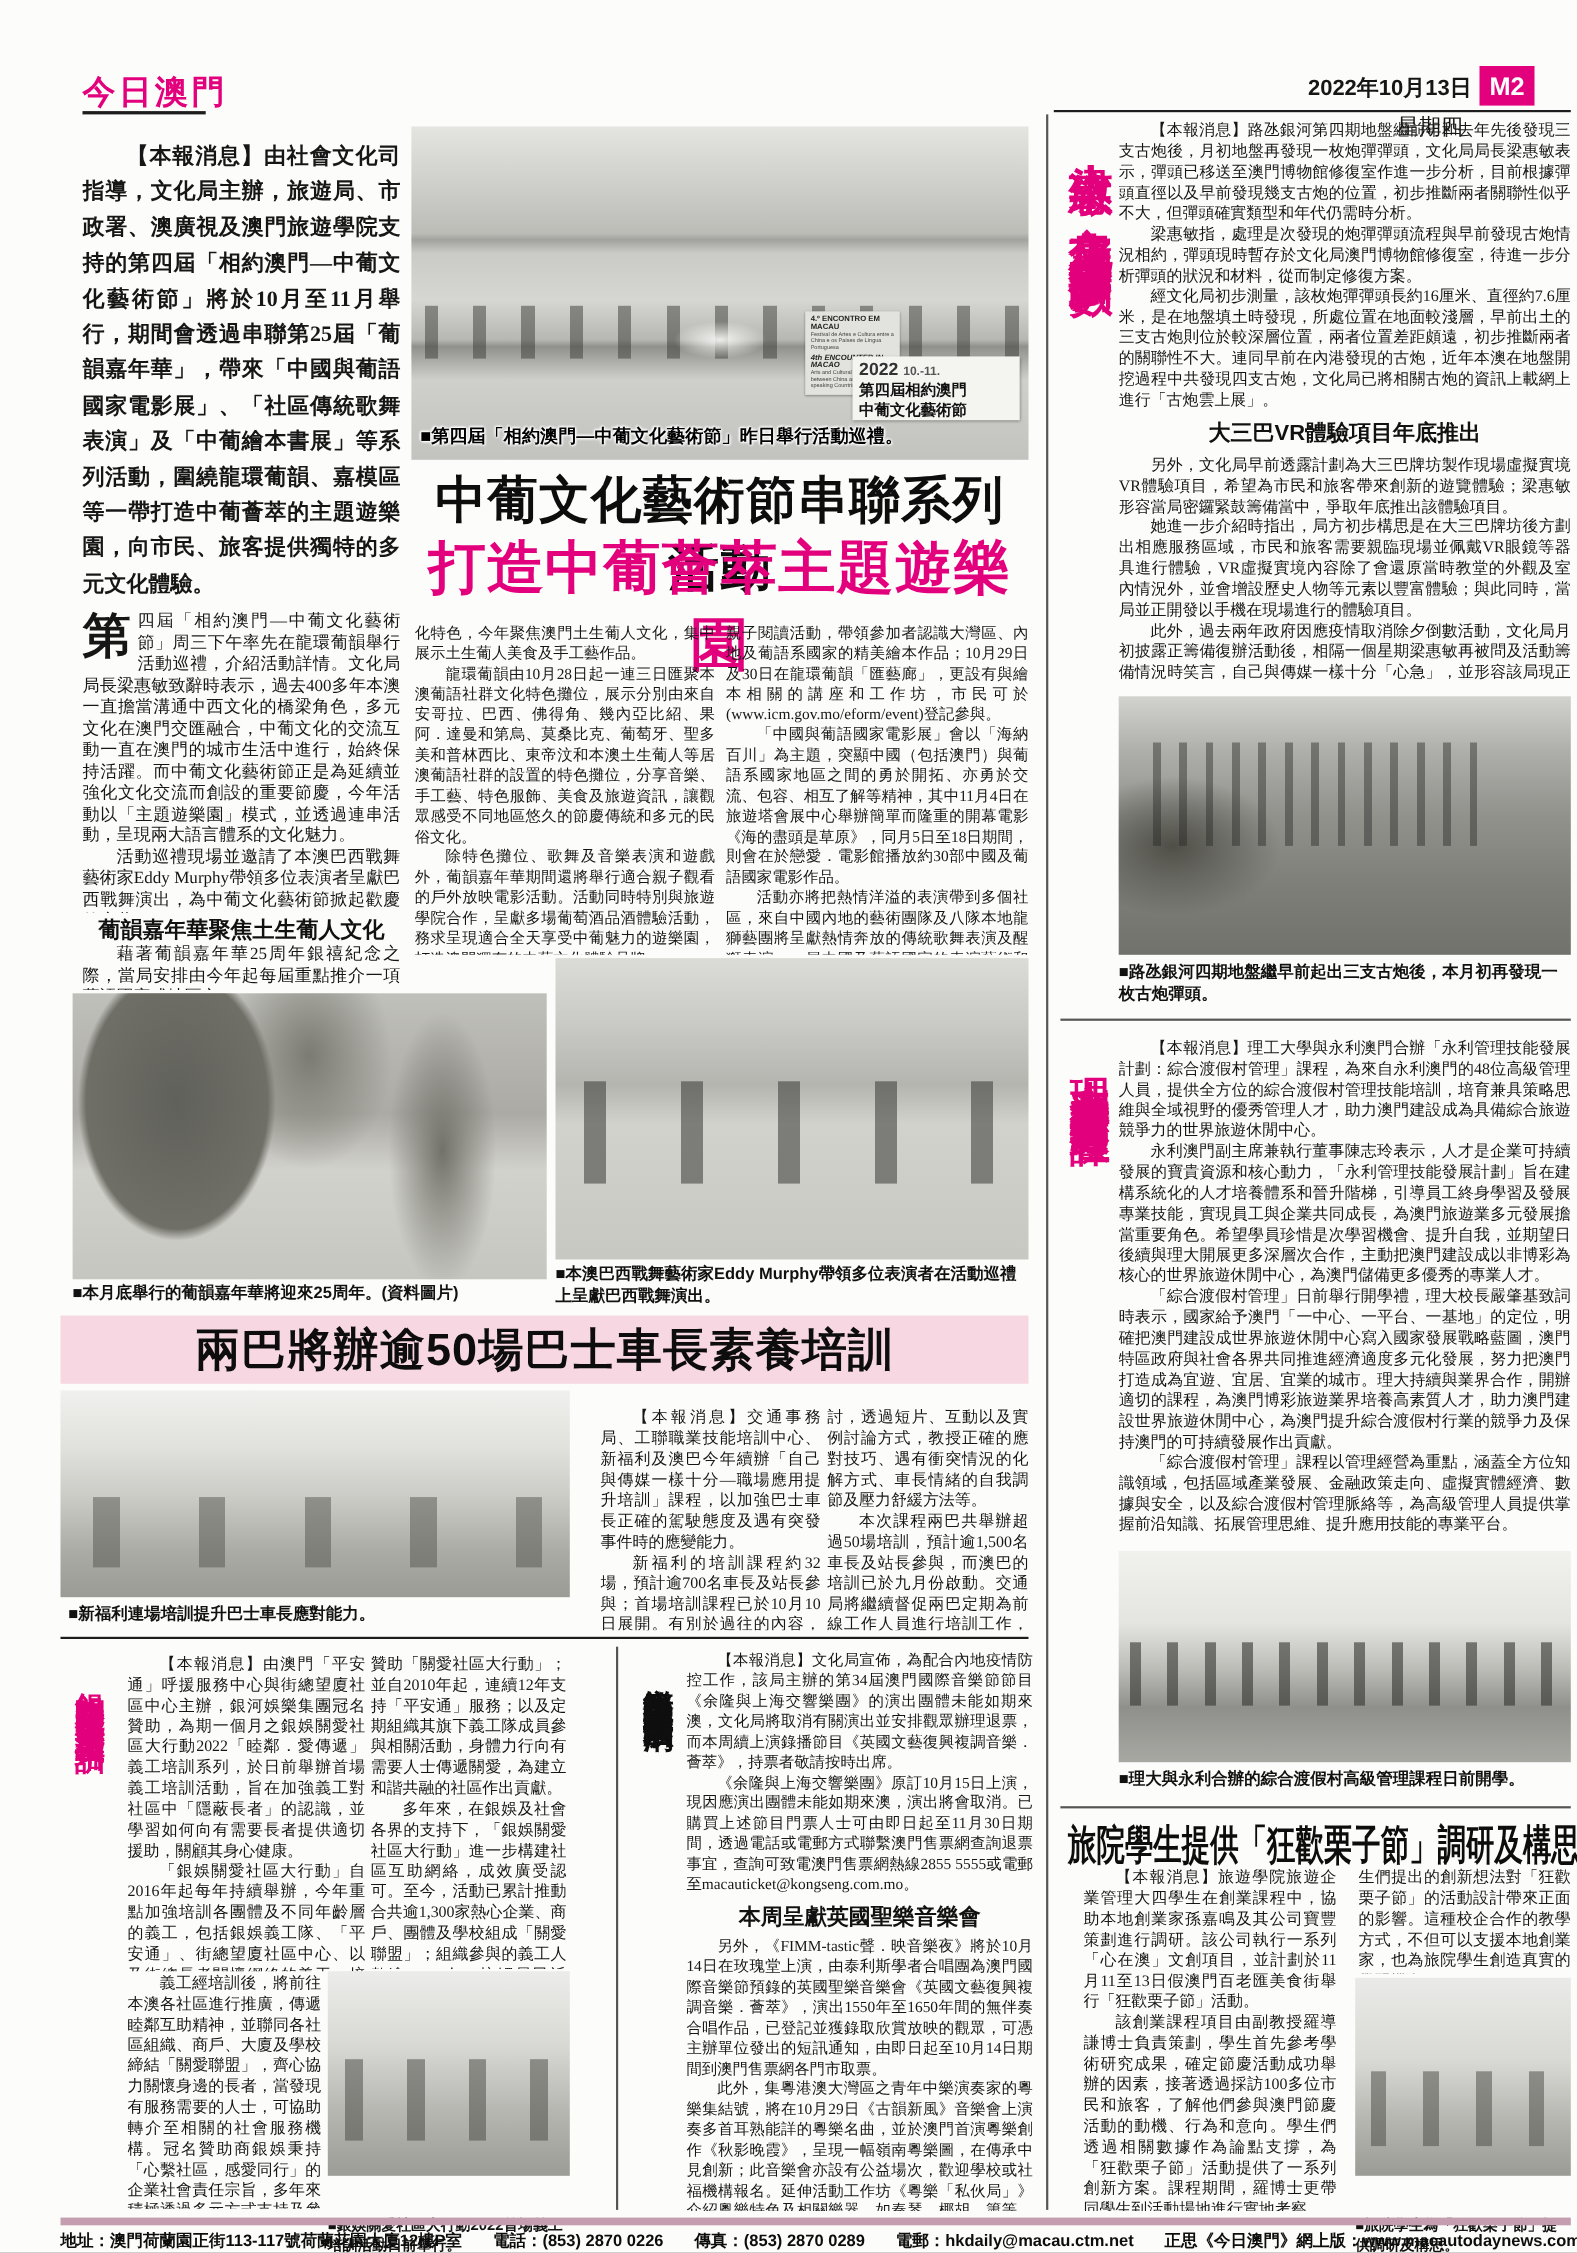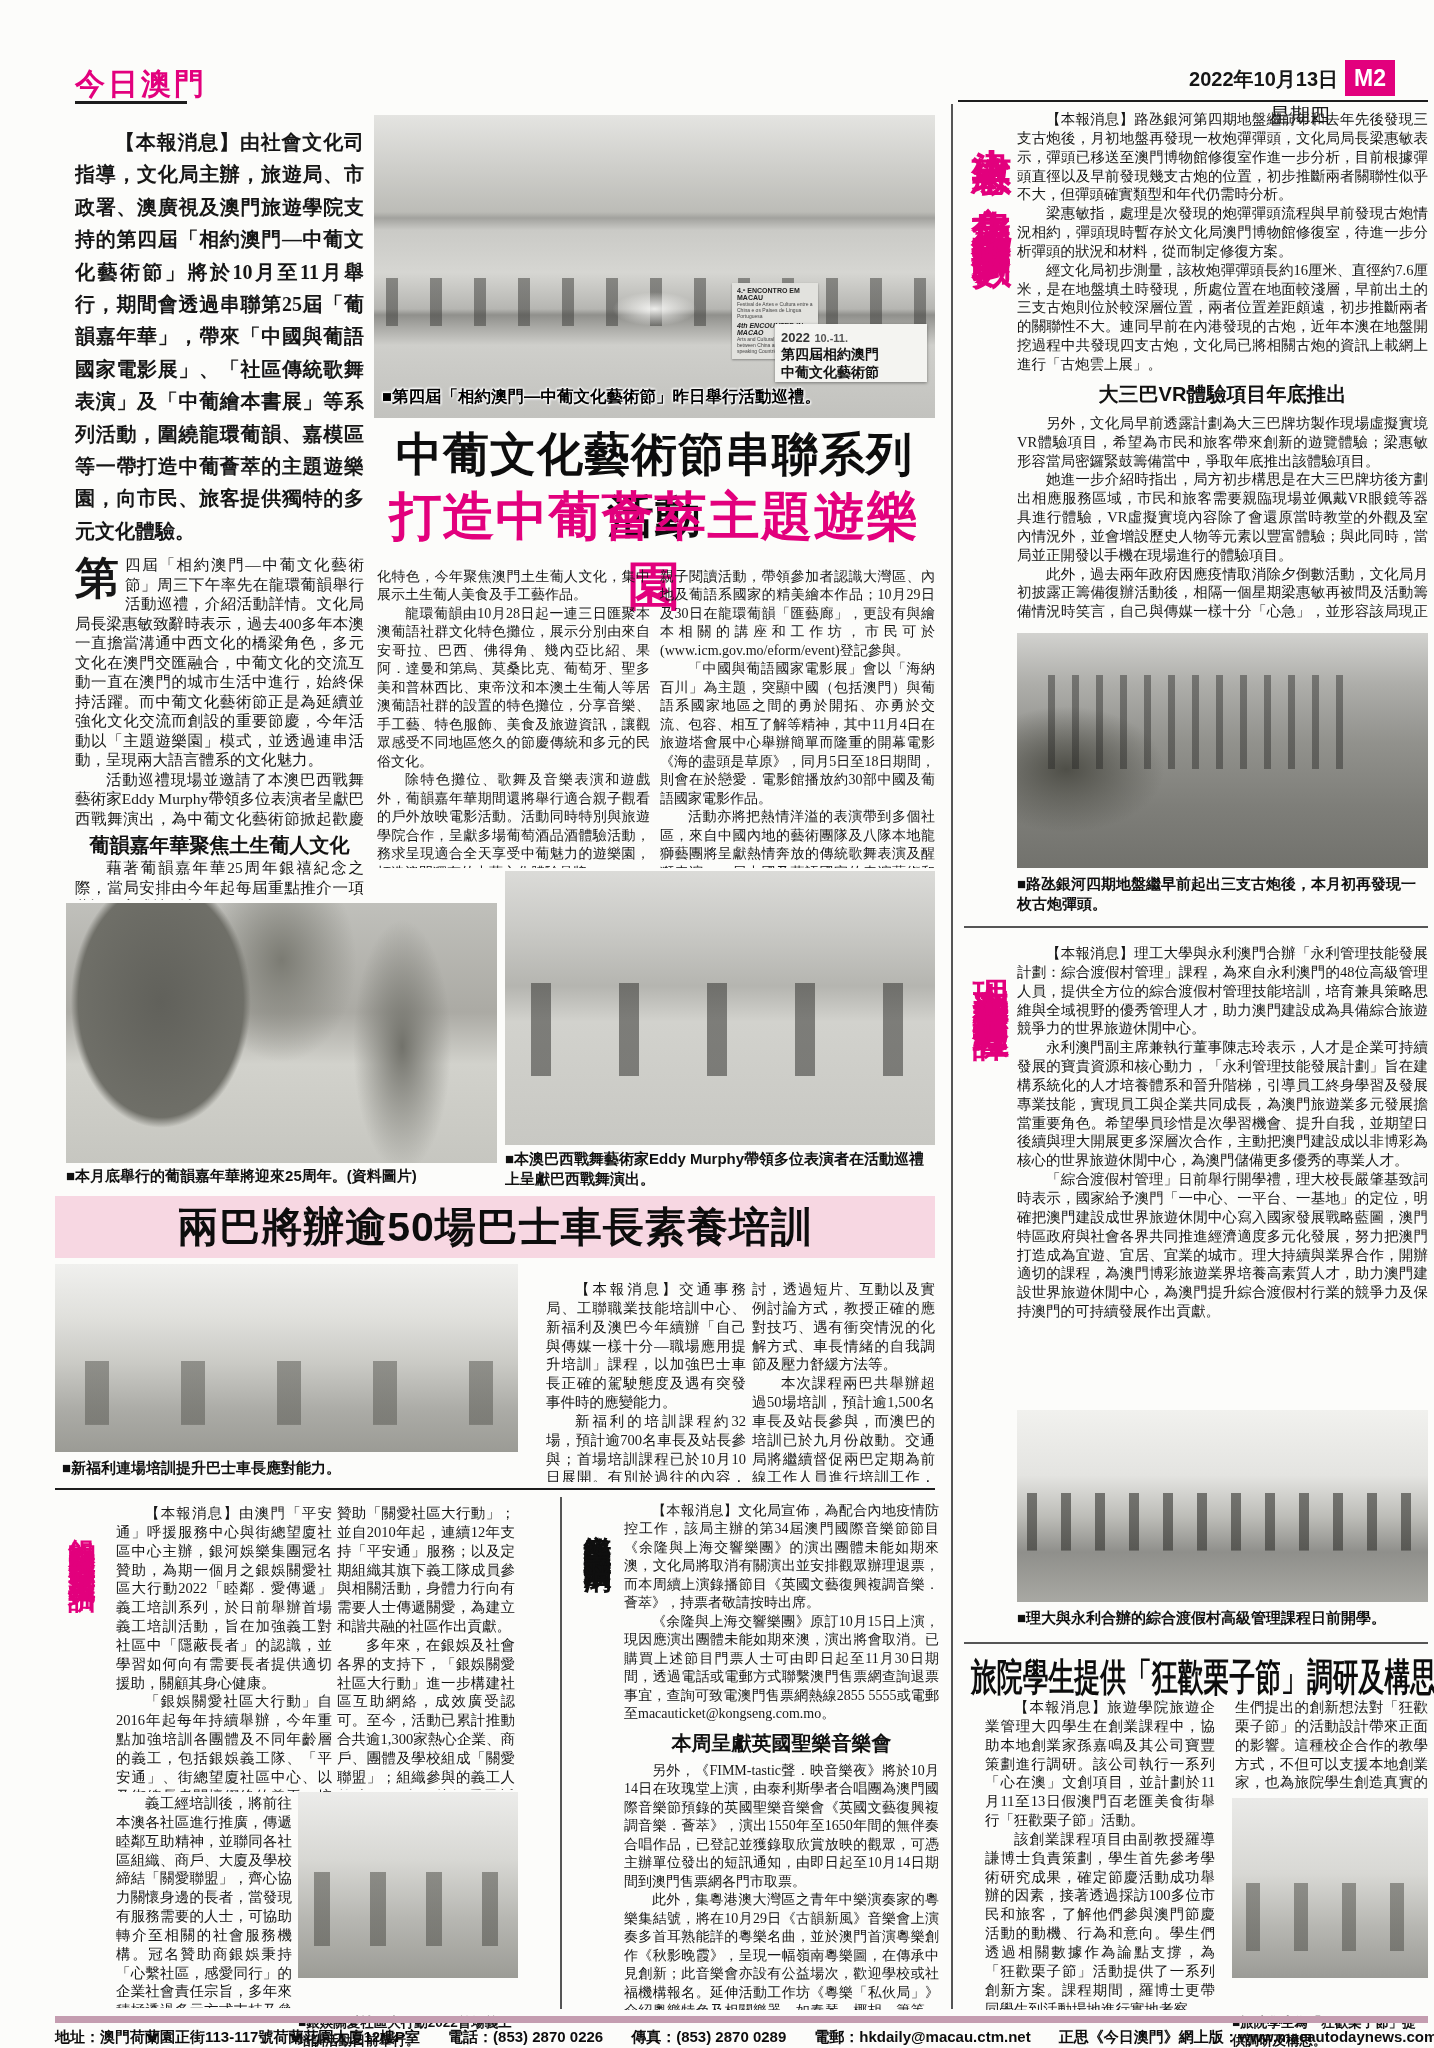--- a/index.html
+++ b/index.html
@@ -92,21 +92,21 @@
   <div class="abs cap" style="left:66px;top:1166px;width:431px;">■本月底舉行的葡韻嘉年華將迎來25周年。(資料圖片)</div>
 
   <div class="photo ph1" style="left:374px;top:115px;width:561px;height:303px;">
     <div class="stage-sign sans">
       <div style="font-size:7px;font-weight:700;color:#222;">4.º ENCONTRO EM MACAU</div>
       <div style="font-size:5px;color:#444;">Festival de Artes e Cultura entre a China e os Países de Língua Portuguesa</div>
       <div style="font-size:7px;font-weight:700;font-style:italic;color:#222;margin-top:3px;">4th ENCOUNTER IN MACAO</div>
       <div style="font-size:5px;color:#444;">Arts and Cultural Festival between China and Portuguese-speaking Countries</div>
     </div>
     <div class="stage-banner sans">
-      <span style="font-size:13px;font-weight:900;color:#333;">2022</span>
+      <span style="font-size:16px;font-weight:900;color:#333;">2022</span>
       <span style="font-size:11px;font-weight:900;color:#555;">10.-11.</span>
       <div style="font-size:14px;font-weight:900;color:#111;line-height:1.25;">第四屆相約澳門</div>
       <div style="font-size:14px;font-weight:900;color:#111;line-height:1.25;">中葡文化藝術節</div>
     </div>
   </div>
   <div class="abs ovcap" style="left:382px;top:386px;width:548px;">■第四屆「相約澳門—中葡文化藝術節」昨日舉行活動巡禮。</div>
 
   <div class="abs" style="left:374px;top:424px;width:561px;text-align:center;font-size:46px;font-weight:900;letter-spacing:1px;color:#0d0d0d;">中葡文化藝術節串聯系列活動</div>
   <div class="abs mag" style="left:374px;top:482px;width:561px;text-align:center;font-size:52px;font-weight:900;letter-spacing:1px;">打造中葡薈萃主題遊樂園</div>
 
@@ -183,20 +183,21 @@
   <div class="photo ph6" style="left:1017px;top:633px;width:411px;height:235px;"></div>
   <div class="abs cap" style="left:1017px;top:874px;width:411px;">■路氹銀河四期地盤繼早前起出三支古炮後，本月初再發現一枚古炮彈頭。</div>
 
   <div class="vrule" style="left:964px;top:926px;width:464px;height:2px;"></div>
 
   <div class="abs vhead mag" style="left:966px;top:950px;height:692px;font-size:36px;letter-spacing:3px;">理大永利合辦綜合渡假村高級管理課程</div>
   <div class="abs jt b145" style="left:1017px;top:944px;width:411px;height:460px;overflow:hidden;">
     <p class="para">【本報消息】理工大學與永利澳門合辦「永利管理技能發展計劃：綜合渡假村管理」課程，為來自永利澳門的48位高級管理人員，提供全方位的綜合渡假村管理技能培訓，培育兼具策略思維與全域視野的優秀管理人才，助力澳門建設成為具備綜合旅遊競爭力的世界旅遊休閒中心。</p>
     <p class="para">永利澳門副主席兼執行董事陳志玲表示，人才是企業可持續發展的寶貴資源和核心動力，「永利管理技能發展計劃」旨在建構系統化的人才培養體系和晉升階梯，引導員工終身學習及發展專業技能，實現員工與企業共同成長，為澳門旅遊業多元發展擔當重要角色。希望學員珍惜是次學習機會、提升自我，並期望日後續與理大開展更多深層次合作，主動把澳門建設成以非博彩為核心的世界旅遊休閒中心，為澳門儲備更多優秀的專業人才。</p>
     <p class="para">「綜合渡假村管理」日前舉行開學禮，理大校長嚴肇基致詞時表示，國家給予澳門「一中心、一平台、一基地」的定位，明確把澳門建設成世界旅遊休閒中心寫入國家發展戰略藍圖，澳門特區政府與社會各界共同推進經濟適度多元化發展，努力把澳門打造成為宜遊、宜居、宜業的城市。理大持續與業界合作，開辦適切的課程，為澳門博彩旅遊業界培養高素質人才，助力澳門建設世界旅遊休閒中心，為澳門提升綜合渡假村行業的競爭力及保持澳門的可持續發展作出貢獻。</p>
+    <p class="para">「綜合渡假村管理」課程以管理經營為重點，涵蓋全方位知識領域，包括區域產業發展、金融政策走向、虛擬實體經濟、數據與安全，以及綜合渡假村管理脈絡等，為高級管理人員提供掌握前沿知識、拓展管理思維、提升應用技能的專業平台。</p>
   </div>
   <div class="photo ph7" style="left:1017px;top:1410px;width:411px;height:192px;"></div>
   <div class="abs cap" style="left:1017px;top:1608px;width:411px;">■理大與永利合辦的綜合渡假村高級管理課程日前開學。</div>
 
   <div class="vrule" style="left:964px;top:1642px;width:464px;height:2px;"></div>
 
   <div class="abs sans" style="left:971px;top:1652px;width:670px;font-size:38px;font-weight:900;color:#0d0d0d;
        transform:scaleX(0.68);transform-origin:left top;white-space:nowrap;">旅院學生提供「狂歡栗子節」調研及構思</div>
   <div class="abs jt b145" style="left:985px;top:1698px;width:230px;height:312px;overflow:hidden;">
     <p class="para">【本報消息】旅遊學院旅遊企業管理大四學生在創業課程中，協助本地創業家孫嘉鳴及其公司寶豐策劃進行調研。該公司執行一系列「心在澳」文創項目，並計劃於11月11至13日假澳門百老匯美食街舉行「狂歡栗子節」活動。</p>

